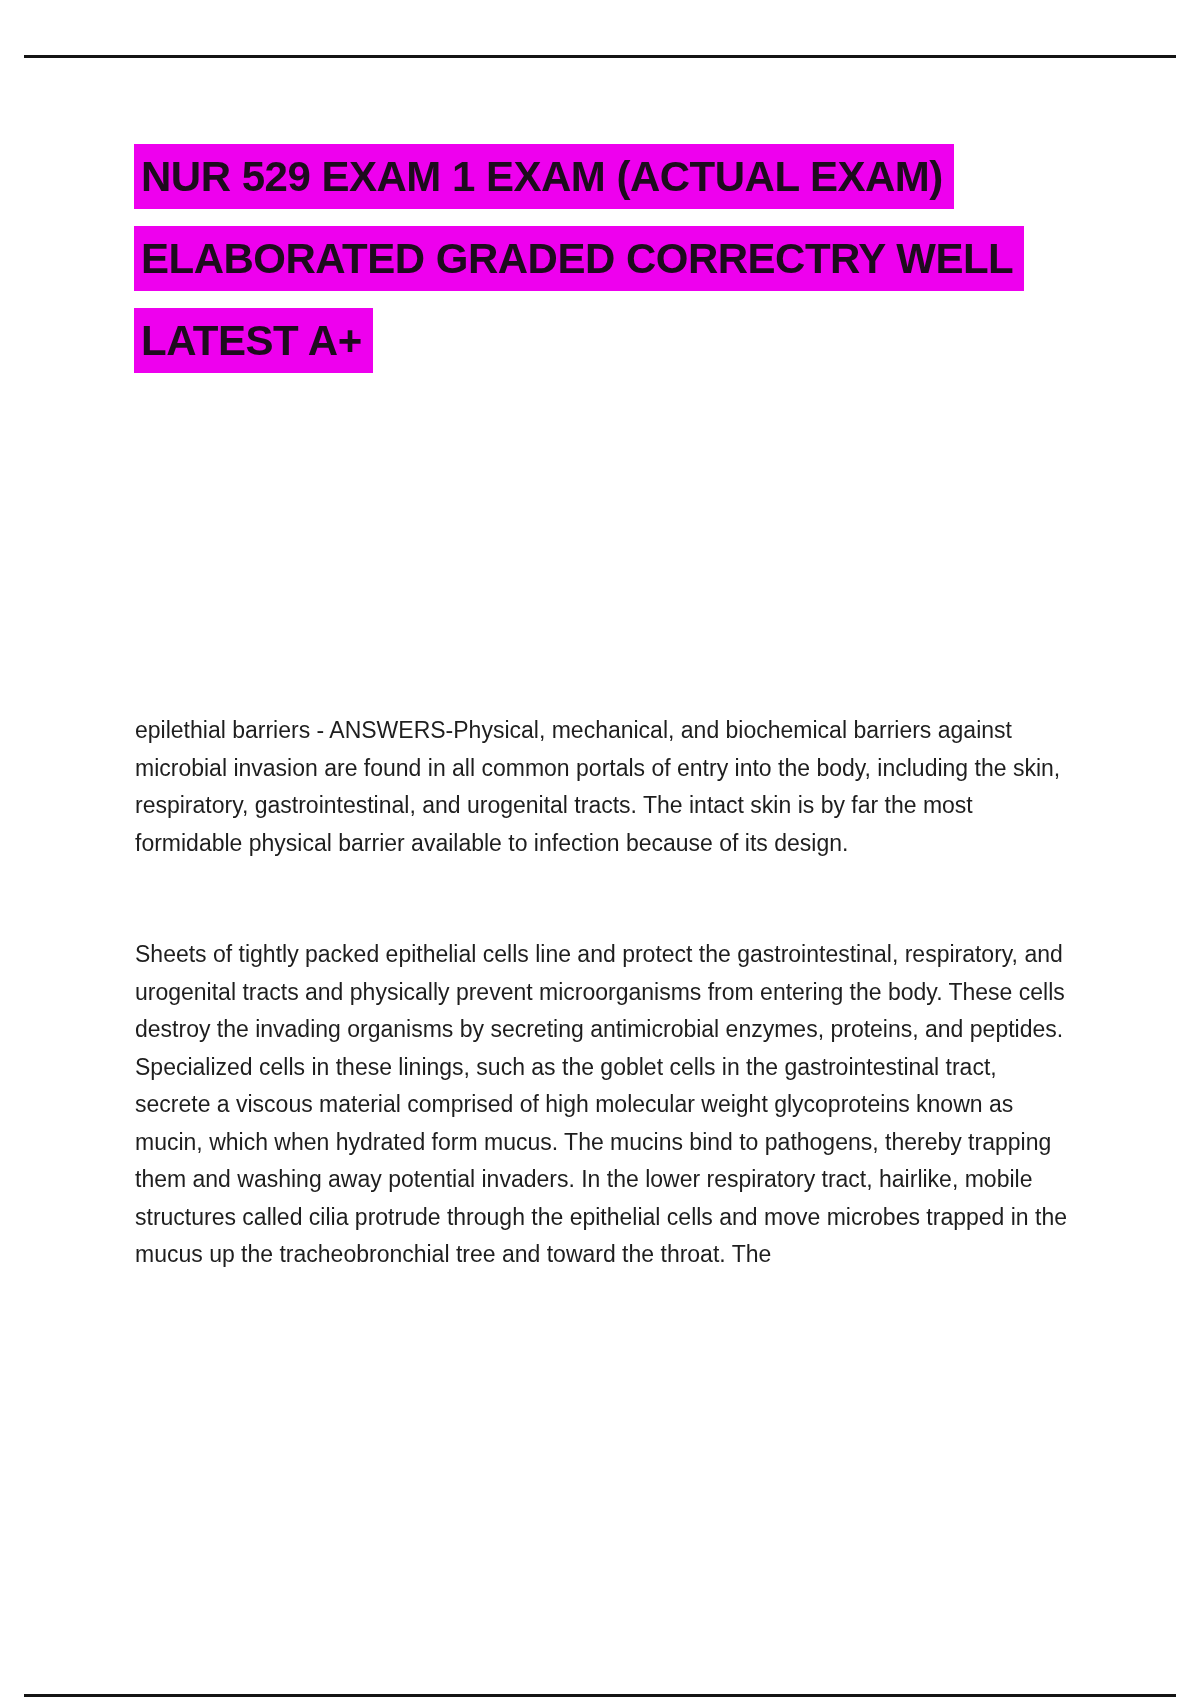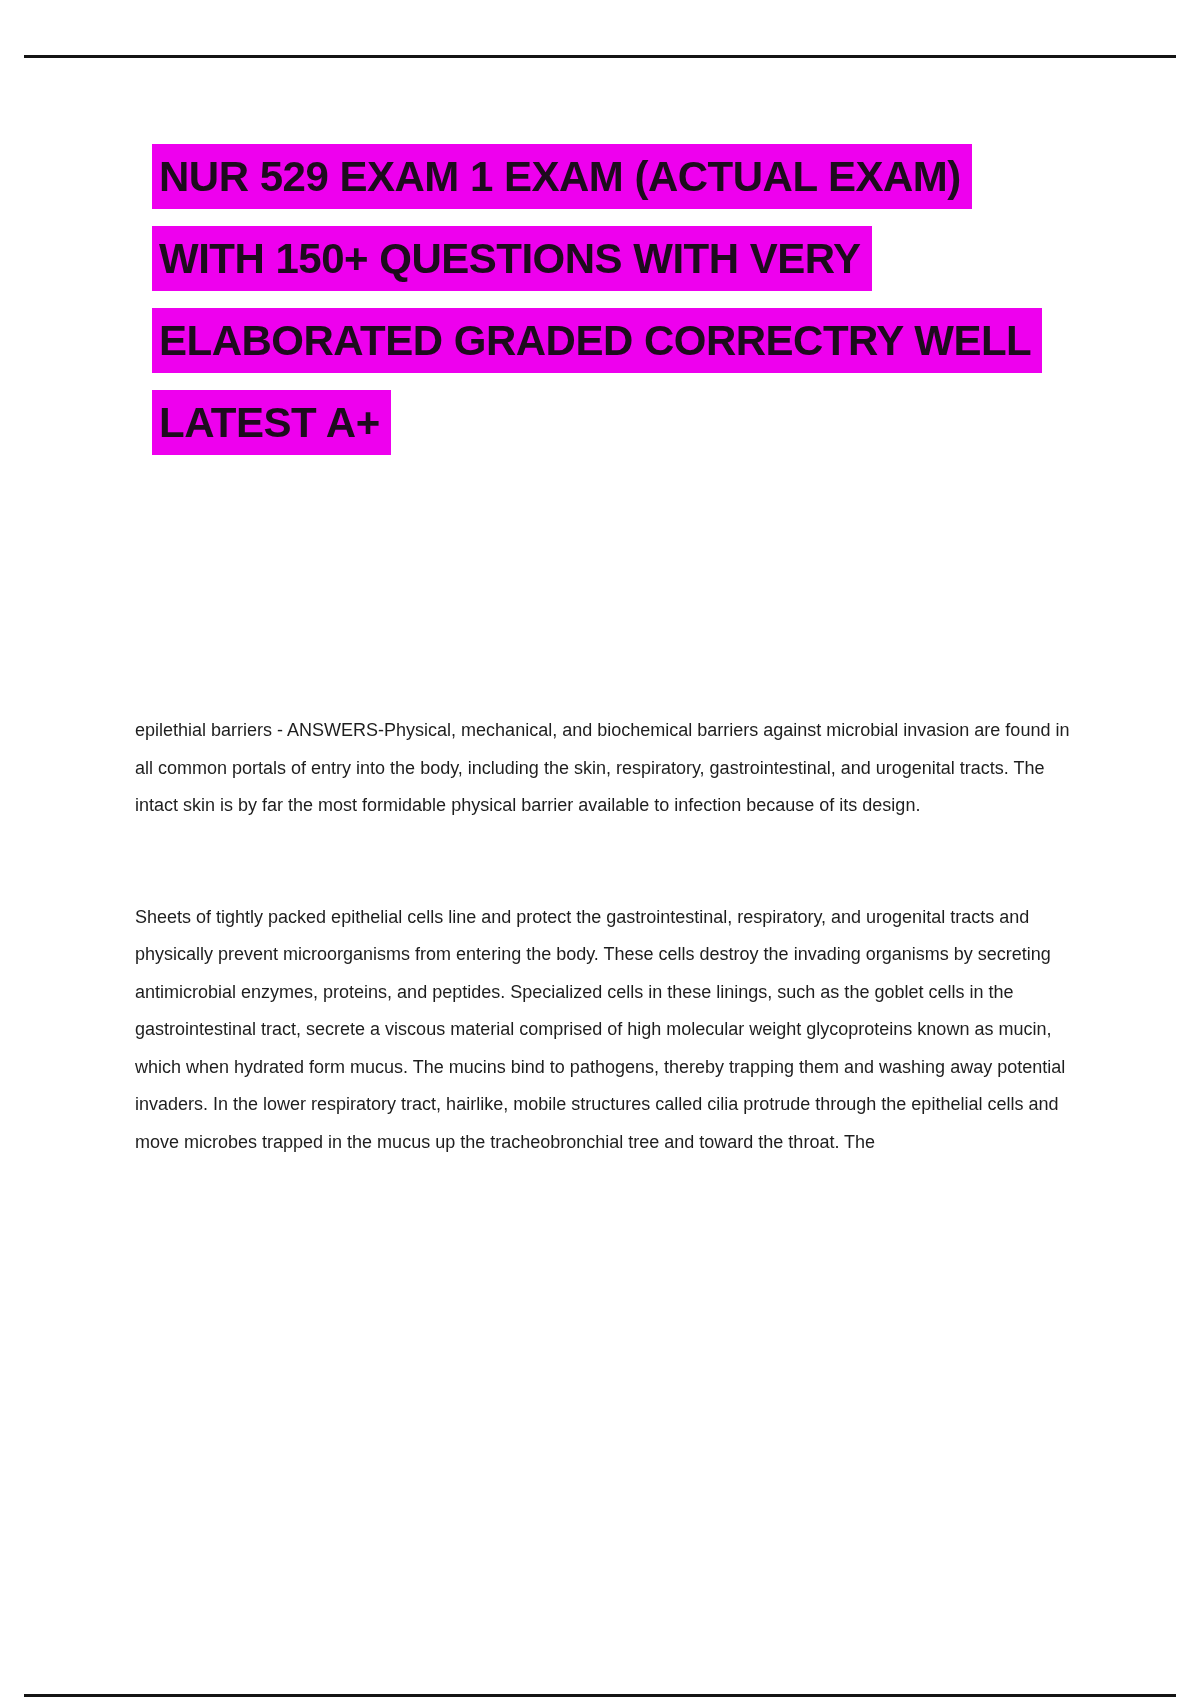--- a/index.html
+++ b/index.html
@@ -17,21 +17,21 @@
     position: absolute;
     left: 24px;
     right: 24px;
     height: 3px;
     background: #141414;
   }
   .rule-top { top: 55px; }
   .rule-bottom { top: 1694px; }
   .title-block {
     position: absolute;
-    left: 135px;
+    left: 117px;
     top: 140px;
     width: 990px;
     padding-left: 17px;
   }
   .title-line {
     line-height: 73px;
     white-space: nowrap;
   }
   .title-line .hl {
     background: #ee00ee;
@@ -40,35 +40,34 @@
     font-weight: bold;
     letter-spacing: -0.5px;
     padding: 9px 11px 9px 7px;
   }
   .content {
     position: absolute;
     left: 135px;
     top: 712px;
     width: 938px;
     color: #1e1e1e;
-    font-size: 18px;
+    font-size: 23px;
     line-height: 37.5px;
   }
   .content p.para-1 { margin-bottom: 74px; }
 </style>
 </head>
 <body>
 
 <div class="page">
 
   <div class="rule rule-top"></div>
 
   <div class="title-block">
     <div class="title-line"><span class="hl">NUR 529 EXAM 1 EXAM (ACTUAL EXAM)</span></div>
-    <div class="title-line"><span class="hl">WITH 150+ QUESTIONS WITH VERY</span></div>
     <div class="title-line"><span class="hl">ELABORATED GRADED CORRECTRY WELL</span></div>
     <div class="title-line"><span class="hl">LATEST A+</span></div>
   </div>
 
   <div class="content">
     <p class="para-1">epilethial barriers - ANSWERS-Physical, mechanical, and biochemical barriers against microbial invasion are found in all common portals of entry into the body, including the skin, respiratory, gastrointestinal, and urogenital tracts. The intact skin is by far the most formidable physical barrier available to infection because of its design.</p>
     <p class="para-2">Sheets of tightly packed epithelial cells line and protect the gastrointestinal, respiratory, and urogenital tracts and physically prevent microorganisms from entering the body. These cells destroy the invading organisms by secreting antimicrobial enzymes, proteins, and peptides. Specialized cells in these linings, such as the goblet cells in the gastrointestinal tract, secrete a viscous material comprised of high molecular weight glycoproteins known as mucin, which when hydrated form mucus. The mucins bind to pathogens, thereby trapping them and washing away potential invaders. In the lower respiratory tract, hairlike, mobile structures called cilia protrude through the epithelial cells and move microbes trapped in the mucus up the tracheobronchial tree and toward the throat. The</p>
   </div>
 
   <div class="rule rule-bottom"></div>

